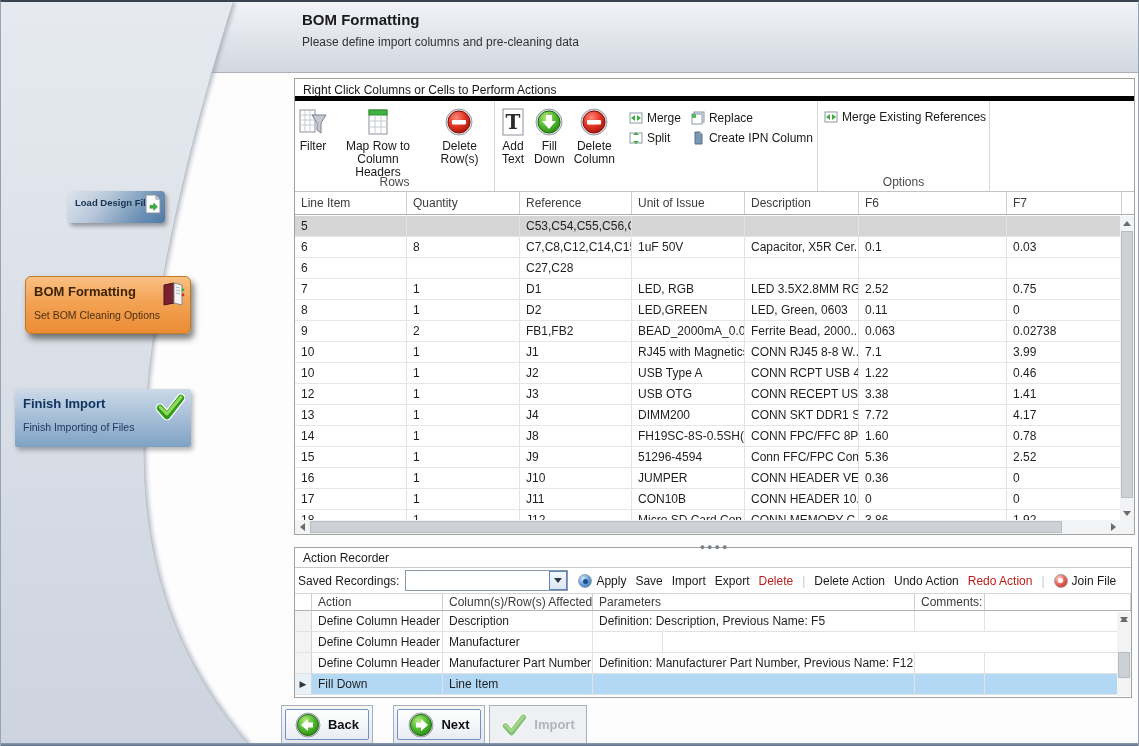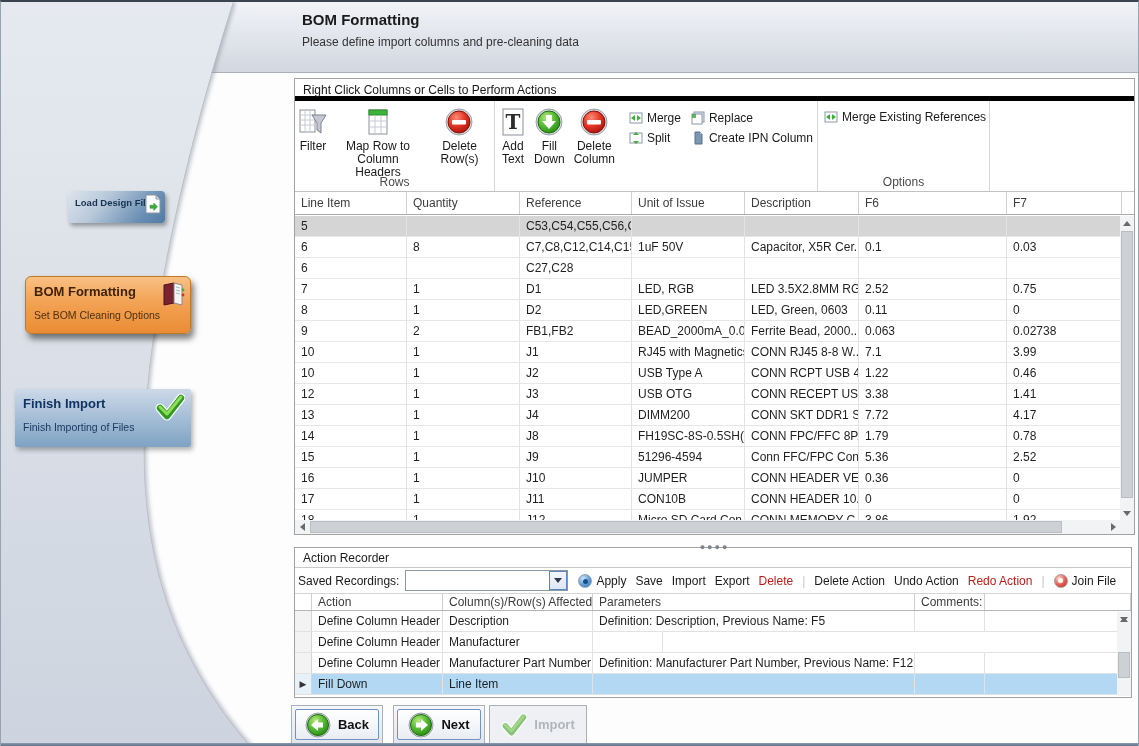--- a/index.html
+++ b/index.html
@@ -424,21 +424,21 @@
           <div class="g-cell" style="width: 114px;">CONN SKT DDR1 S...</div>
           <div class="g-cell" style="width: 148px;">7.72</div>
           <div class="g-cell" style="width: 115px;">4.17</div>
         </div>
         <div class="g-row">
           <div class="g-cell" style="width: 112px;">14</div>
           <div class="g-cell" style="width: 113px;">1</div>
           <div class="g-cell" style="width: 112px;">J8</div>
           <div class="g-cell" style="width: 113px;">FH19SC-8S-0.5SH(...</div>
           <div class="g-cell" style="width: 114px;">CONN FPC/FFC 8P...</div>
-          <div class="g-cell" style="width: 148px;">1.79</div>
+          <div class="g-cell" style="width: 148px;">1.60</div>
           <div class="g-cell" style="width: 115px;">0.78</div>
         </div>
         <div class="g-row">
           <div class="g-cell" style="width: 112px;">15</div>
           <div class="g-cell" style="width: 113px;">1</div>
           <div class="g-cell" style="width: 112px;">J9</div>
           <div class="g-cell" style="width: 113px;">51296-4594</div>
           <div class="g-cell" style="width: 114px;">Conn FFC/FPC Con...</div>
           <div class="g-cell" style="width: 148px;">5.36</div>
           <div class="g-cell" style="width: 115px;">2.52</div>
@@ -586,21 +586,21 @@
           <div class="tri" style="left:3px;top:5px;border-left:4px solid transparent;border-right:4px solid transparent;border-bottom:5px solid #6a6a6a"></div>
         </div>
       <div class="vthumb" style="top:40px; height:26px"></div>
       <div class="arr" style="bottom:0">
           <div class="tri" style="left:3px;top:5px;border-left:4px solid transparent;border-right:4px solid transparent;border-top:5px solid #6a6a6a"></div>
         </div>
     </div>
   </div>
 </div>
 
-<div class="footer-btn" style="left:290px; width:92px">
+<div class="footer-btn" style="left:280px; width:92px">
   <div class="fb-inner">
     <svg width="26" height="26" viewBox="0 0 26 26">
       <circle cx="13" cy="13" r="12" fill="#cfd4da" stroke="#9aa0a8"></circle>
       <circle cx="13" cy="13" r="10.5" fill="url(#gGreen)" stroke="#1d6e0e"></circle>
       <path d="M18,10.5 v5 h-5 v3.5 l-7,-6 7,-6 v3.5 z" fill="#fff"></path>
     </svg>
     <span>Back</span>
   </div>
 </div>
 <div class="footer-btn" style="left:392px; width:92px">

